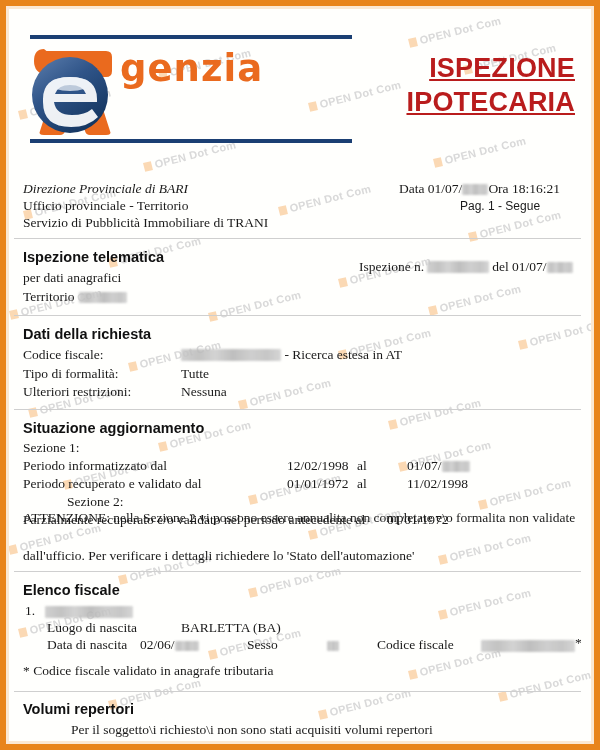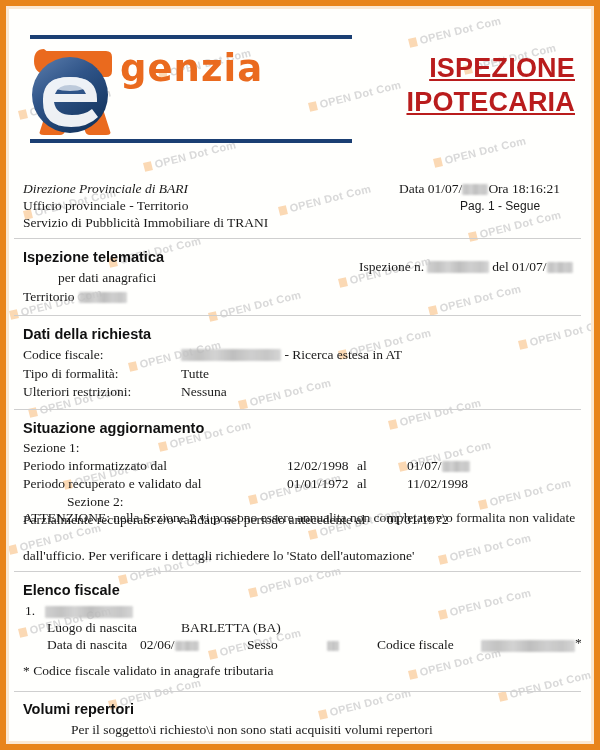--- a/index.html
+++ b/index.html
@@ -260,21 +260,21 @@
     <div class="txt" style="left:390px; top:172px;">
       <span>Data</span>
       <span>01/07/</span><span class="redact" style="width:26px;"></span><span>Ora</span>
       <span>18:16:21</span>
     </div>
     <div class="small-sans" style="left:451px; top:190px;">Pag. 1 - Segue</div>
 
     <div class="rule" style="top:229px;"></div>
 
     <div class="sec-head" style="left:14px; top:240px;">Ispezione telematica</div>
-    <div class="txt" style="left:14px; top:261px;margin-left:35px;">per dati anagrafici</div>
+    <div class="txt" style="left:14px; top:261px;">per dati anagrafici</div>
     <div class="txt" style="left:14px; top:280px;">
       <span>Territorio</span><span class="redact" style="width:48px; margin-left:4px;"></span>
     </div>
 
     <div class="txt" style="left:350px; top:250px;">
       <span>Ispezione n.</span><span class="redact tall" style="width:62px; margin-left:3px;"></span><span style="margin-left:3px;">del</span>
       <span>01/07/</span><span class="redact" style="width:26px;"></span>
     </div>
 
     <div class="rule" style="top:306px;"></div>

